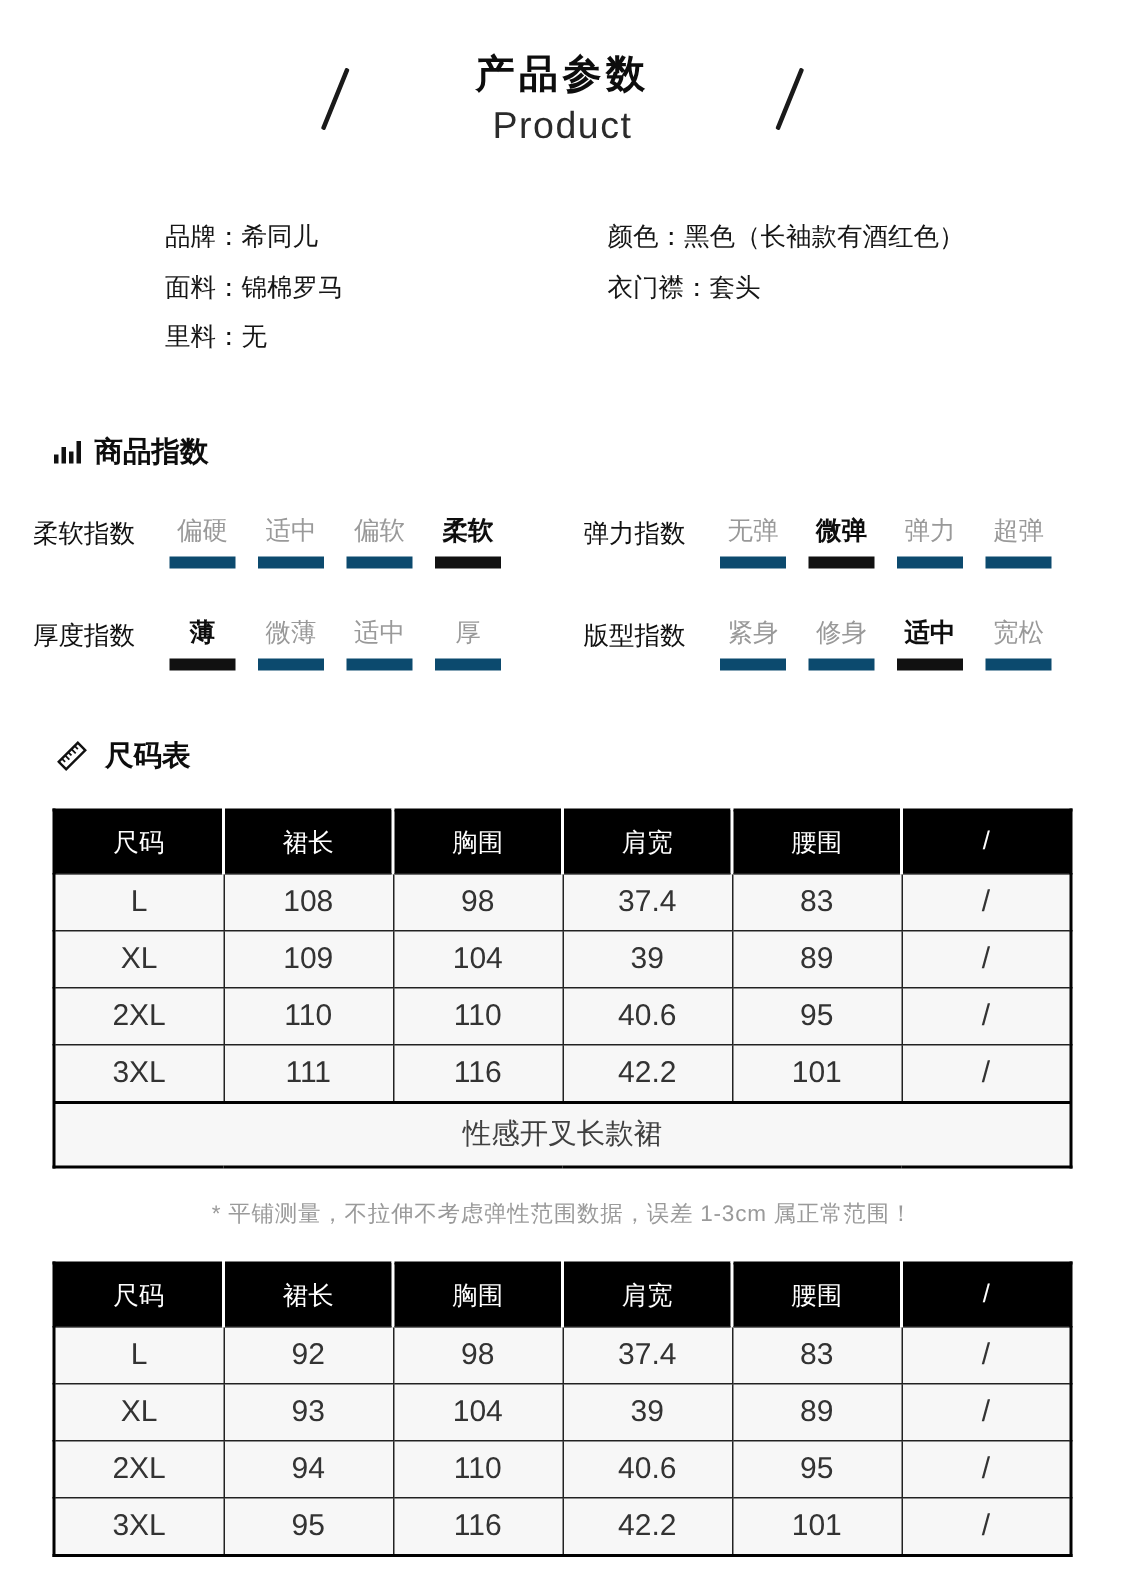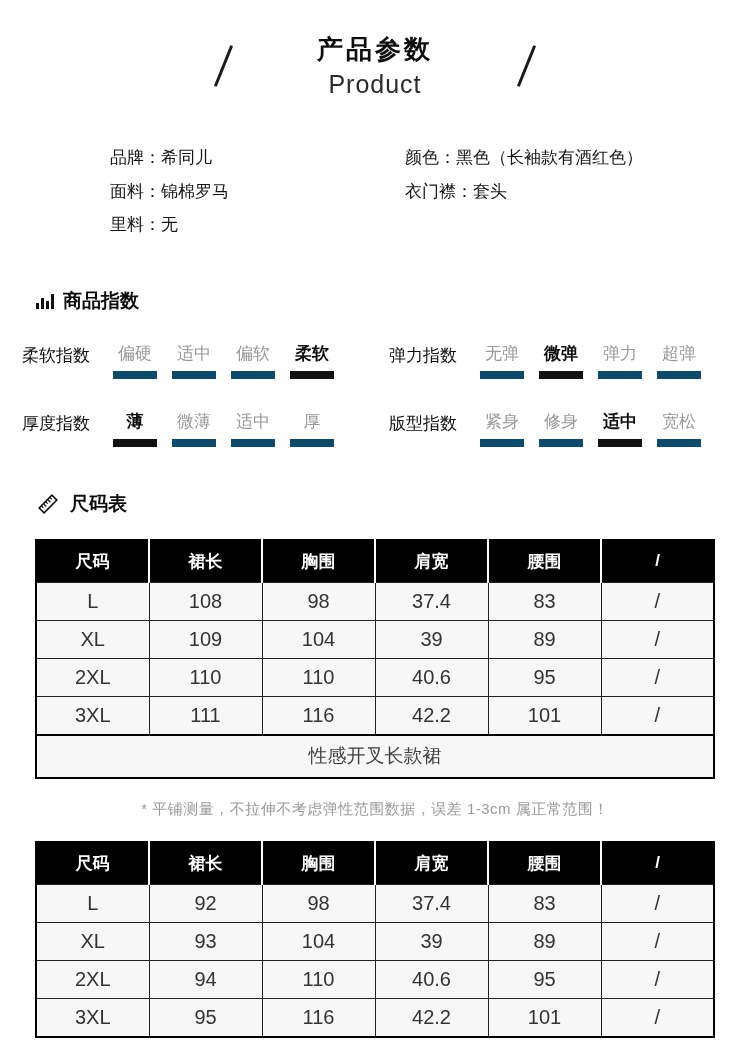--- a/index.html
+++ b/index.html
@@ -33,21 +33,21 @@
   .idx-grid { display:grid; grid-template-columns:367px 1fr; row-gap:33px; padding-left:22px; margin-top:30px; }
   .idx-group { display:flex; align-items:flex-start; white-space:nowrap; }
   .idx-label { font-size:17px; color:#111; margin-right:8px; line-height:24px; }
   .opt { display:inline-block; min-width:44px; text-align:center; margin-left:15px;
          font-size:17px; color:#999; padding-bottom:7px; border-bottom:8px solid #0c4a6e; line-height:20px; }
   .opt.sel { color:#0d0d0d; font-weight:bold; border-bottom-color:#111; }
 
   
   .sec-size { margin-top:44px; }
   table.size { width:680px; margin:22px auto 0 auto; border-collapse:collapse; table-layout:fixed; border:2px solid #000; }
-  table.size thead th { background:#000; color:#fff; font-size:17px; font-weight:bold; height:43px; border-left:2px solid #fff; }
+  table.size thead th { background:#000; color:#fff; font-size:17px; font-weight:normal; height:43px; border-left:2px solid #fff; }
   table.size thead th:first-child { border-left:none; }
   table.size tbody td { background:#f7f7f7; color:#333; font-size:20px; text-align:center; height:38px; border:1px solid #222; }
   table.size tfoot td { background:#f7f7f7; color:#404040; font-size:19px; text-align:center; height:43px; border-top:2px solid #000; }
   .note { margin-top:21px; margin-bottom:2px; text-align:center; font-size:15px; color:#9a9a9a; letter-spacing:0.5px; }
 
   .icon-bars { display:inline-flex; align-items:flex-end; gap:2px; height:17px; margin-right:3px; }
   .icon-bars i { display:block; width:3px; background:#111; }
   .icon-ruler { margin-right:4px; }
 </style>
 </head>

